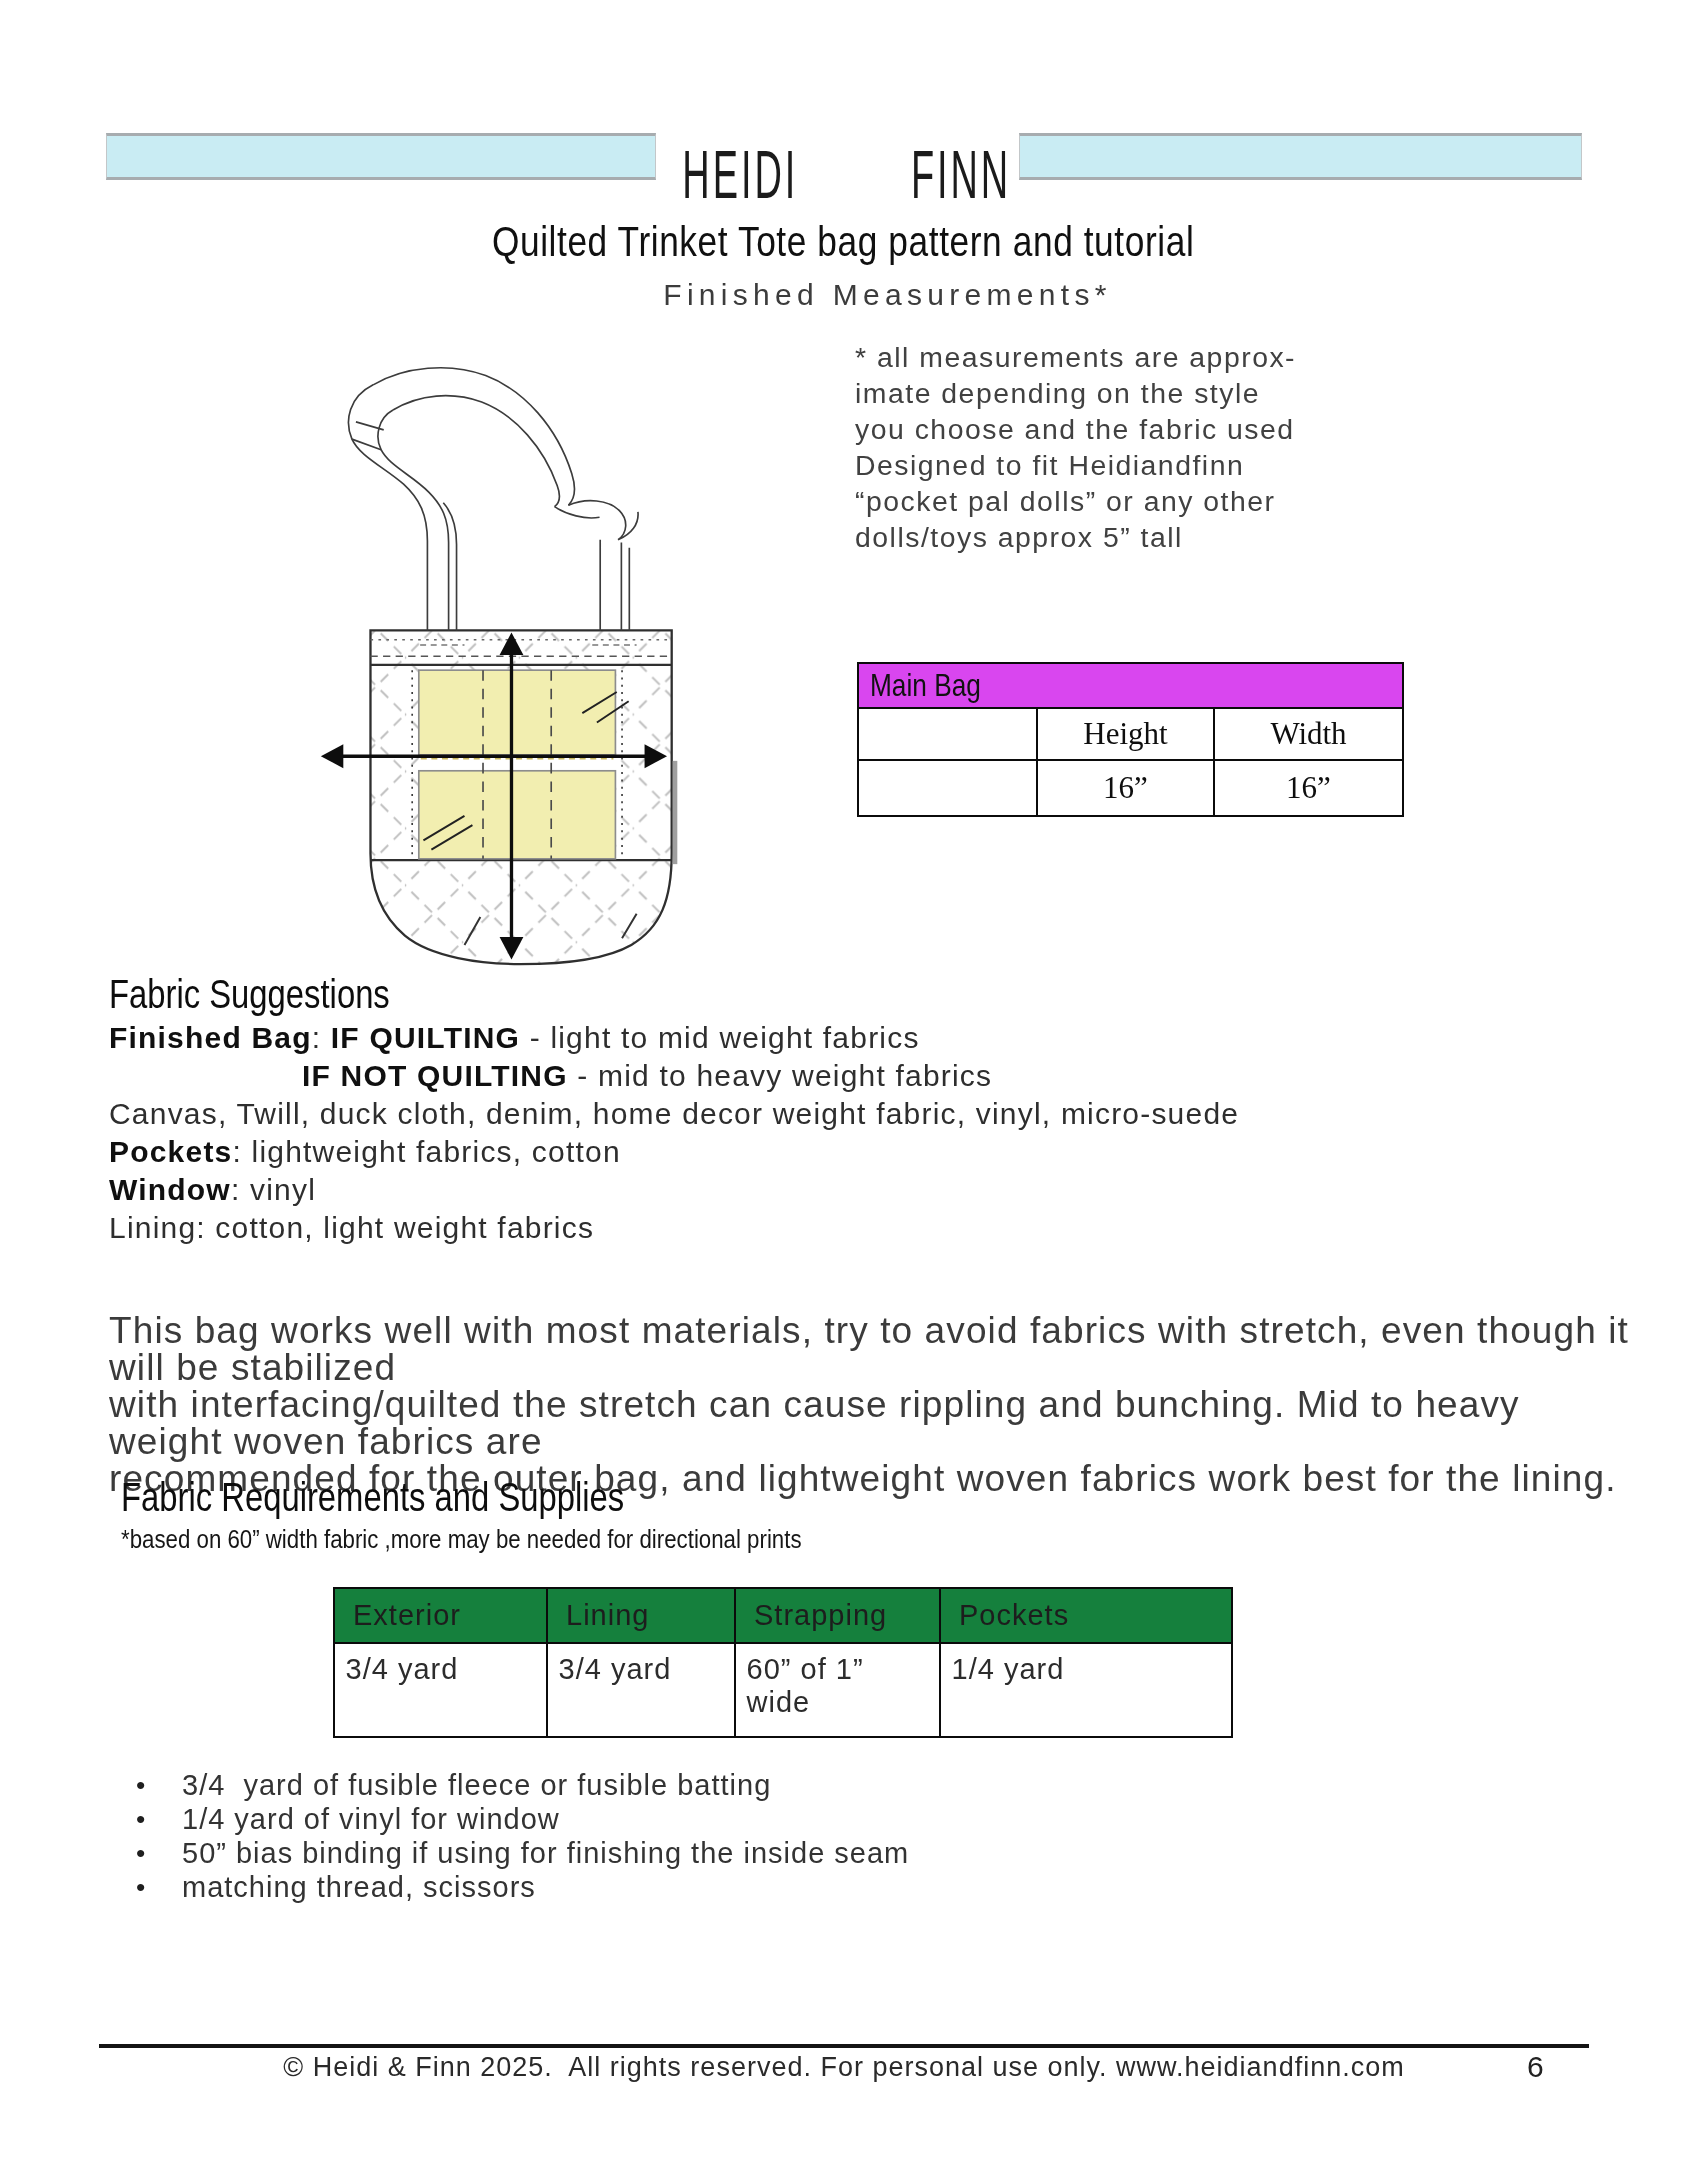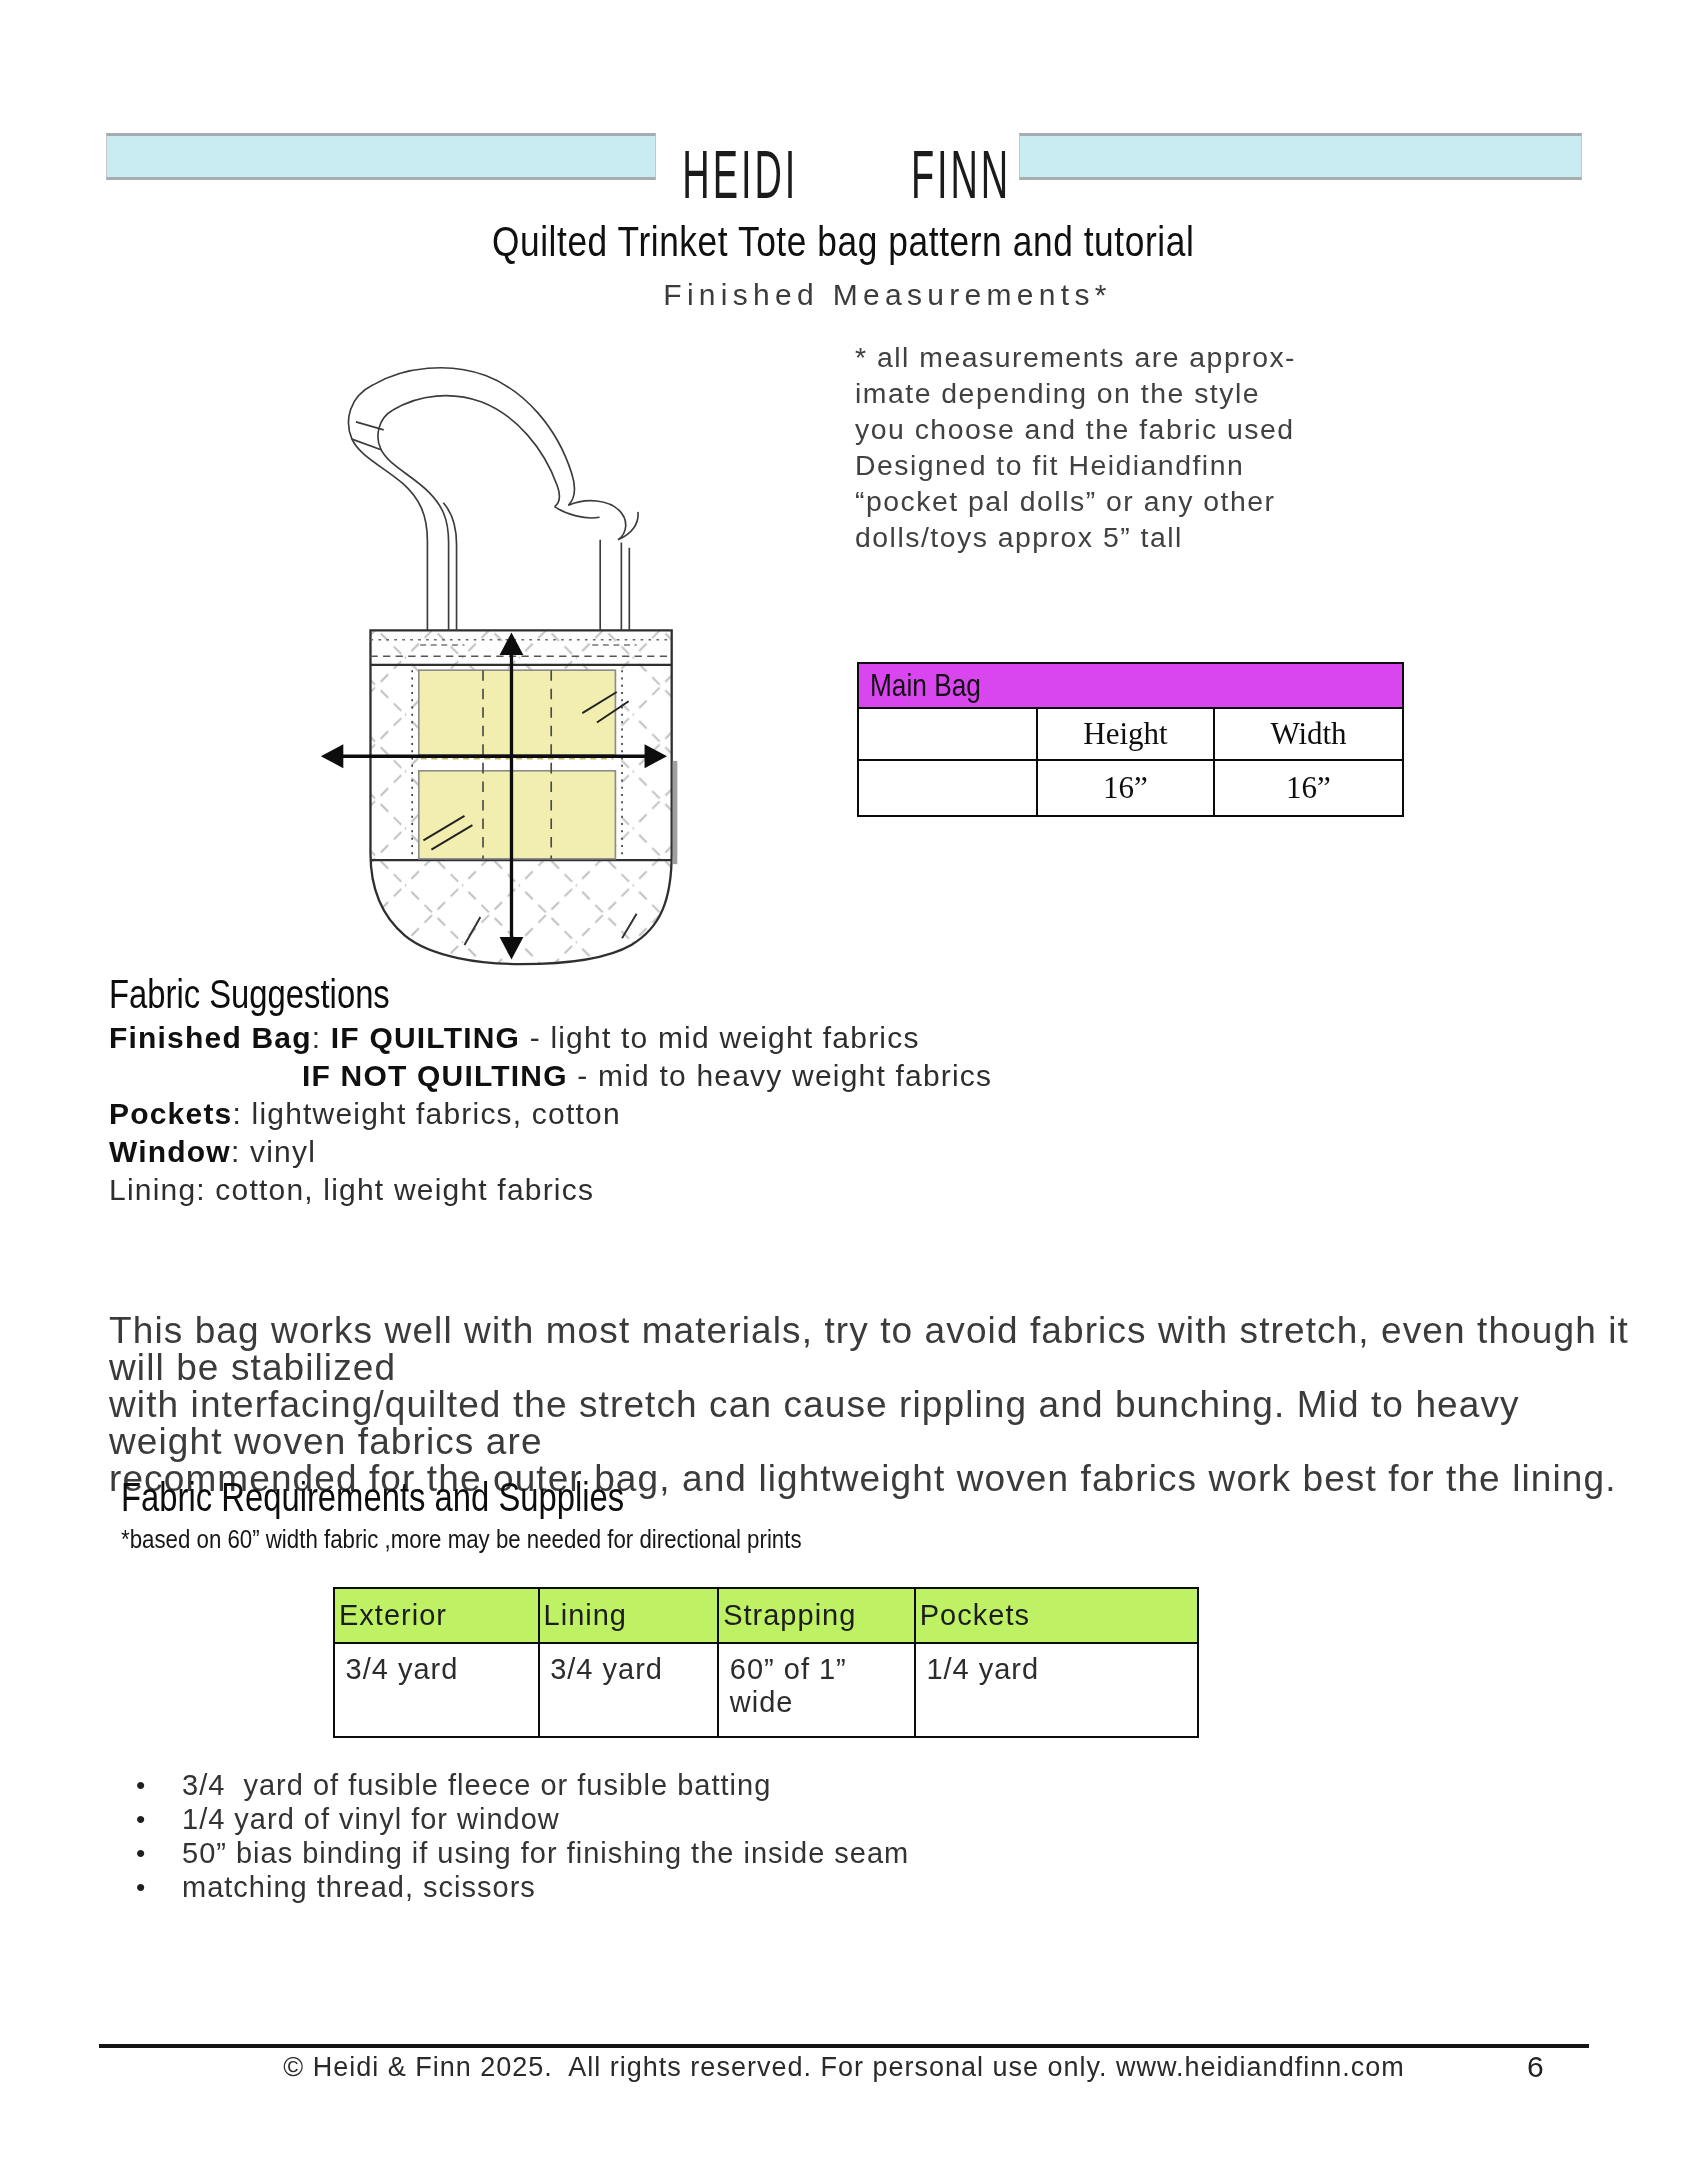--- a/index.html
+++ b/index.html
@@ -85,21 +85,21 @@
   .para {
     left:109px; top:1312px; width:1522px;
     font-size:37px; line-height:37px; letter-spacing:1.1px;
     color:#3b3b3b; white-space:pre-line;
   }
 
   
   .req-table { left:333px; top:1587px; border-collapse:collapse; }
   .req-table td { border:2.6px solid #0b0b0b; vertical-align:middle; }
   .req-head td {
-    background:#bef264; height:51px; padding-left:4px;
+    background:#15803d; height:51px; padding-left:18px;
     font-size:29px; letter-spacing:1px; color:#1d1d1d;
   }
   .req-body td {
     height:83px; padding:9.3px 0 0 10.6px; vertical-align:top;
     font-size:29px; letter-spacing:1px; color:#2c2c2c; white-space:pre-line;
   }
   .req-c1 { width:192px; } .req-c2 { width:167px; }
   .req-c3 { width:184px; } .req-c4 { width:271px; }
 
   
@@ -221,20 +221,21 @@
   </tr>
 </tbody>
   </table>
 
 <div class="abs" style="left:109px; top:971px;">
   <span class="h1">Fabric Suggestions</span>
 </div>
 <div class="abs sugg">
   <div><b>Finished Bag</b><span>: </span><b>IF QUILTING</b><span> - light to mid weight fabrics</span></div>
   <div class="indent"><b>IF NOT QUILTING</b><span> - mid to heavy weight fabrics</span></div>
+  <div>Canvas, Twill, duck cloth, denim, home decor weight fabric, vinyl, micro-suede</div>
   <div><b>Pockets</b><span>: lightweight fabrics, cotton</span></div>
   <div><b>Window</b><span>: vinyl</span></div>
   <div>Lining: cotton, light weight fabrics</div>
 </div>
 
 <div class="abs para">This bag works well with most materials, try to avoid fabrics with stretch, even though it will be stabilized
 with interfacing/quilted the stretch can cause rippling and bunching. Mid to heavy weight woven fabrics are
 recommended for the outer bag, and lightweight woven fabrics work best for the lining.</div>
 
 <div class="abs" style="left:121px; top:1474px;">

